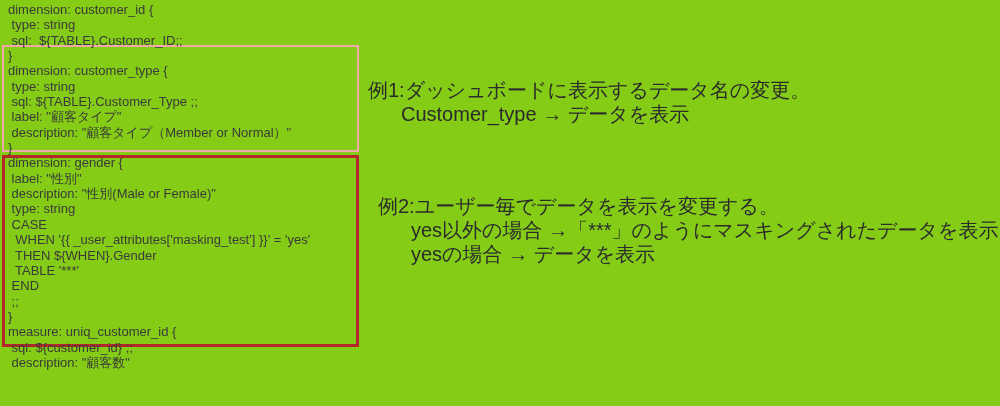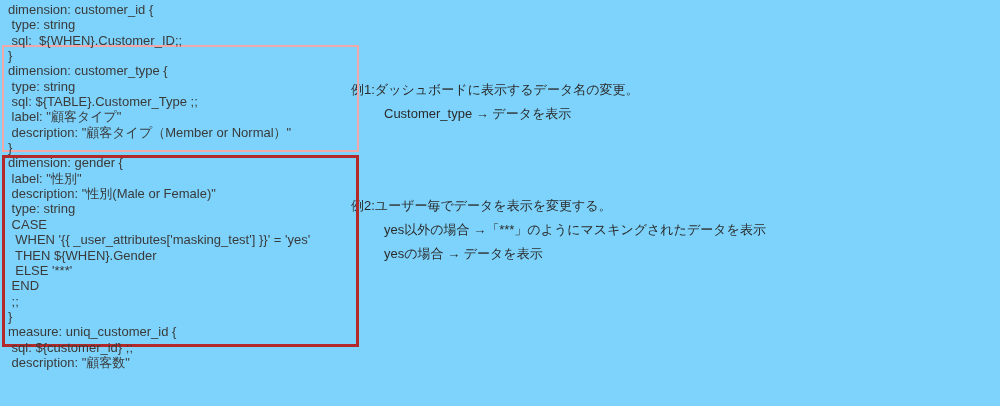--- a/index.html
+++ b/index.html
@@ -5,21 +5,21 @@
   html, body {
     margin: 0;
     padding: 0;
     background: #ffffff;
     font-family: "Liberation Sans", sans-serif;
   }
   #canvas {
     position: relative;
     width: 1000px;
     height: 406px;
-    background: #7dd3fc;
+    background: #84cc16;
     overflow: hidden;
   }
   .code-block {
     position: absolute;
     left: 8px;
     top: 2px;
     z-index: 2;
     font-size: 13px;
     line-height: 15.35px;
   }
@@ -42,57 +42,57 @@
   }
   #box2 {
     left: 2px;
     top: 155px;
     width: 357px;
     height: 192px;
     border: 3px solid #b32828;
   }
   .annotation {
     position: absolute;
-    left: 351px;
-    font-size: 13px;
+    left: 368px;
+    font-size: 20px;
     line-height: 24px;
   }
   #annotation1 { top: 78px; }
-  #annotation2 { top: 194px; }
+  #annotation2 { top: 194px; margin-left: 10px; }
   .annotation-line {
     white-space: pre;
   }
   .annotation-line:not(:first-child) {
     margin-left: 33px;
   }
 </style>
 </head>
 <body>
 
 <div id="canvas">
 
   <div class="code-block" style="color: rgb(58, 58, 58);">
       <div class="code-line">dimension: customer_id {</div>
       <div class="code-line"> type: string</div>
-      <div class="code-line"> sql:  ${WHEN}.Customer_ID;;</div>
+      <div class="code-line"> sql:  ${TABLE}.Customer_ID;;</div>
       <div class="code-line">}</div>
       <div class="code-line">dimension: customer_type {</div>
       <div class="code-line"> type: string</div>
       <div class="code-line"> sql: ${TABLE}.Customer_Type ;;</div>
       <div class="code-line"> label: "顧客タイプ"</div>
       <div class="code-line"> description: "顧客タイプ（Member or Normal）"</div>
       <div class="code-line">}</div>
       <div class="code-line">dimension: gender {</div>
       <div class="code-line"> label: "性別"</div>
       <div class="code-line"> description: "性別(Male or Female)"</div>
       <div class="code-line"> type: string</div>
       <div class="code-line"> CASE</div>
       <div class="code-line">  WHEN '{{ _user_attributes['masking_test'] }}' = 'yes'</div>
       <div class="code-line">  THEN ${WHEN}.Gender</div>
-      <div class="code-line">  ELSE '***'</div>
+      <div class="code-line">  TABLE '***'</div>
       <div class="code-line"> END</div>
       <div class="code-line"> ;;</div>
       <div class="code-line">}</div>
       <div class="code-line">measure: uniq_customer_id {</div>
       <div class="code-line"> sql: ${customer_id} ;;</div>
       <div class="code-line"> description: "顧客数"</div>
     </div>
 
   <div id="box1" class="redbox" style="border-color: rgb(240, 168, 168);"></div>
 

